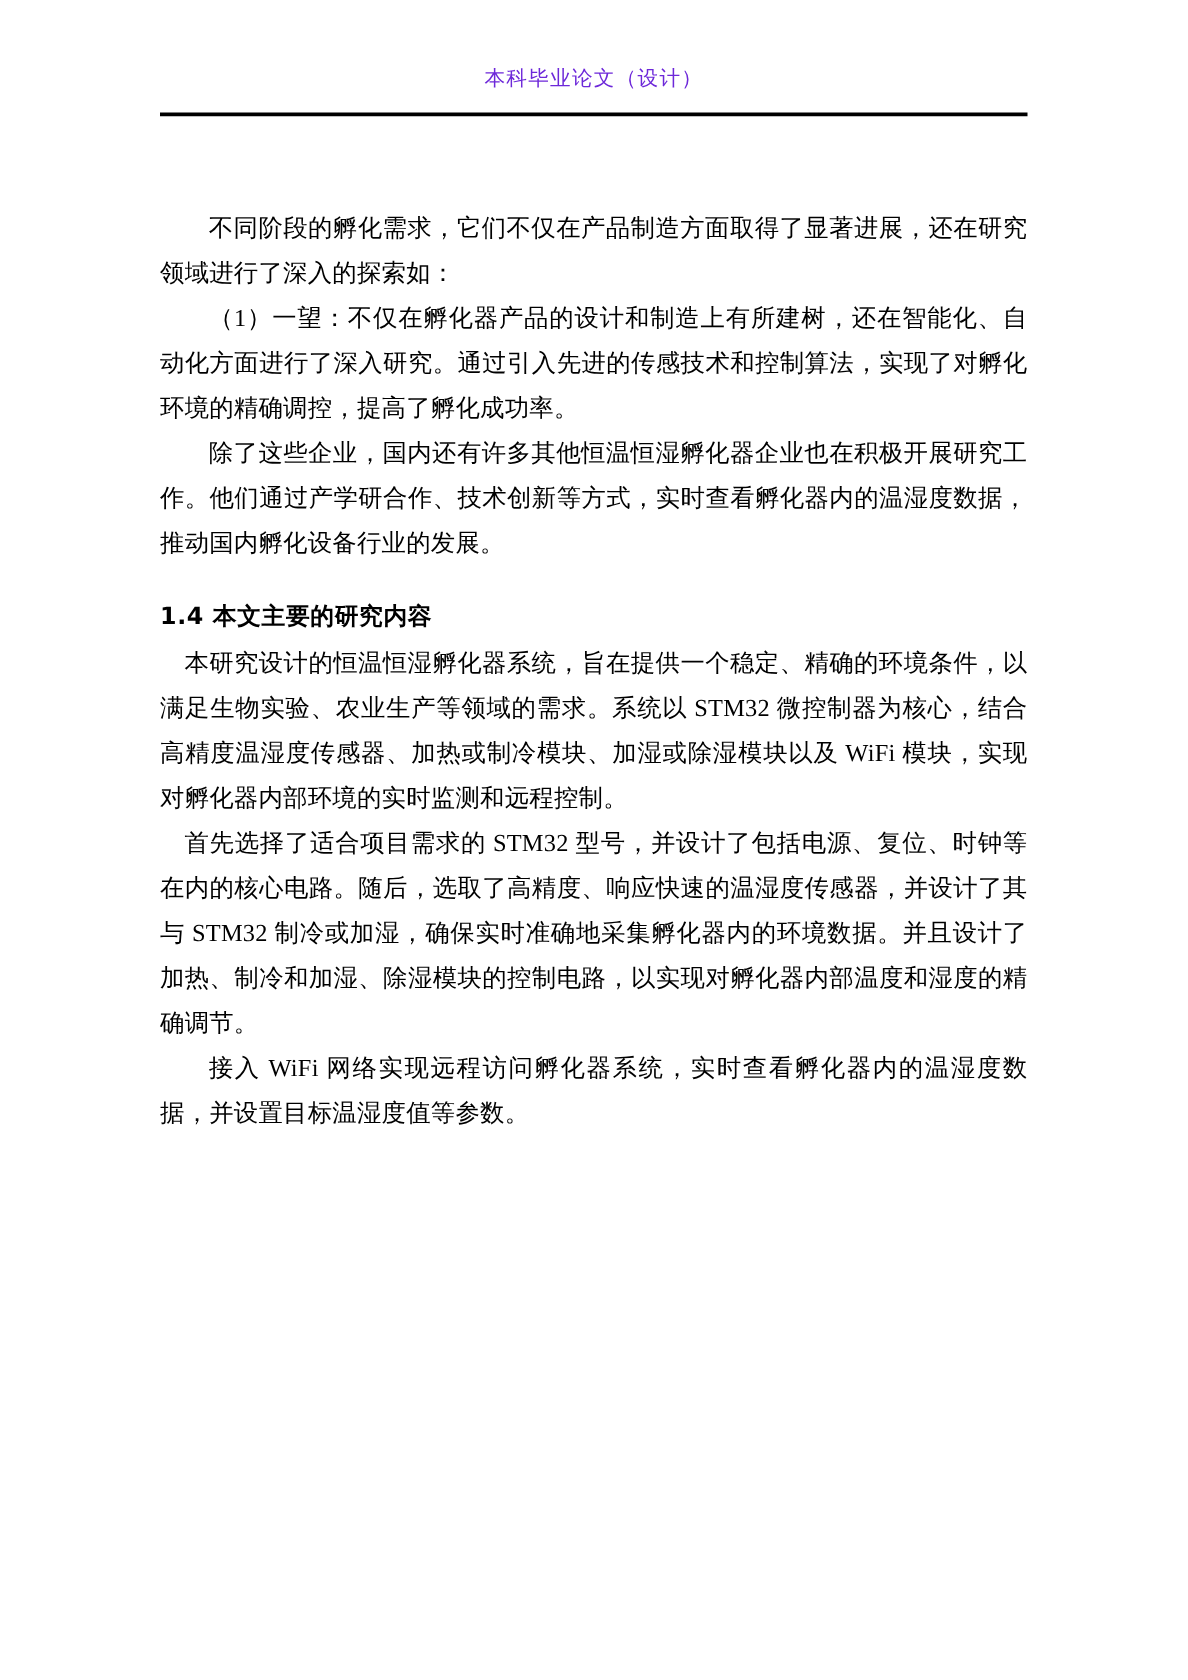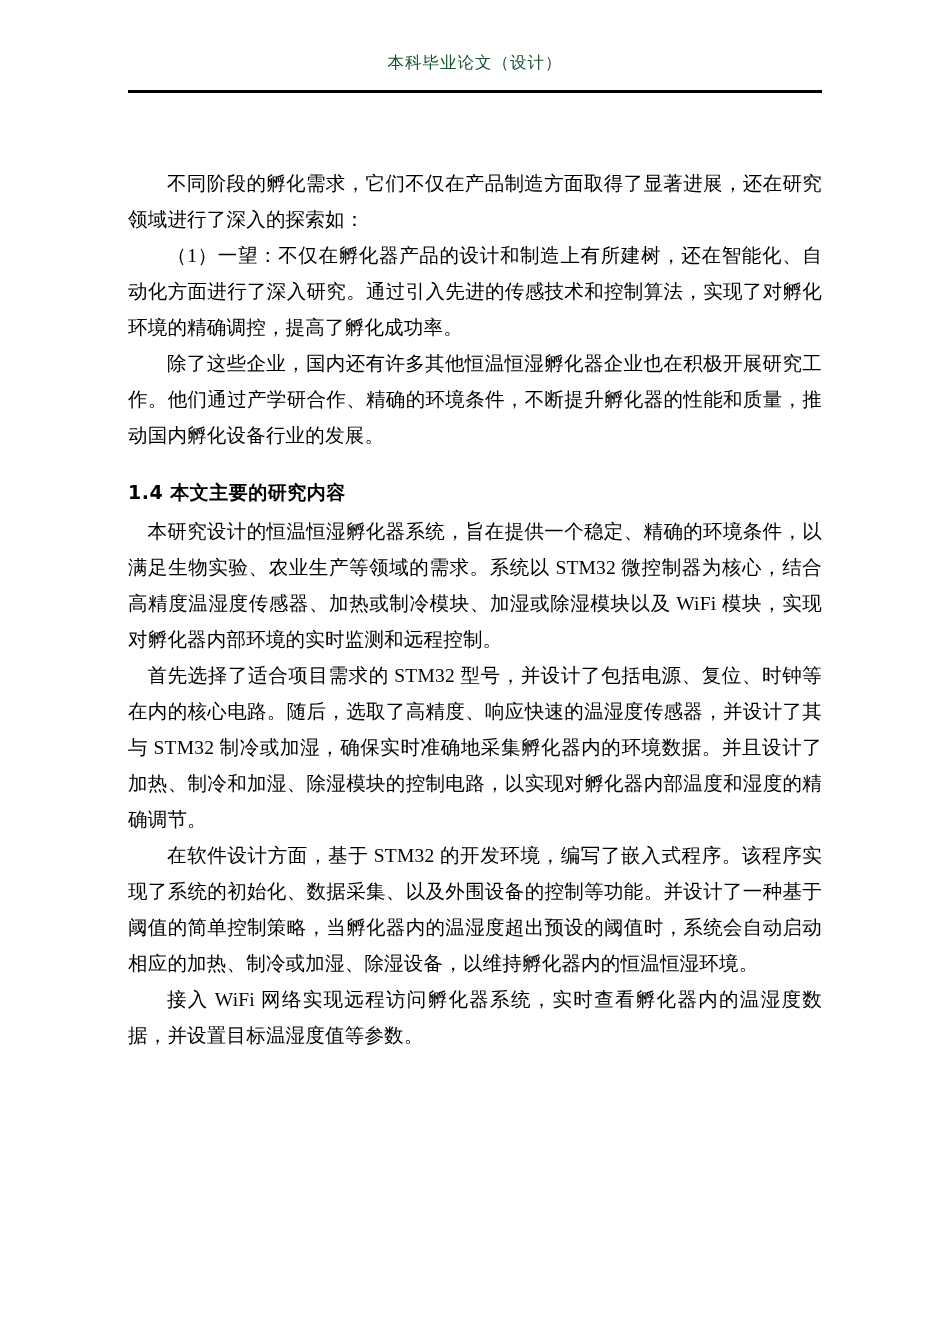--- a/index.html
+++ b/index.html
@@ -19,21 +19,21 @@
   }
   .header {
     position: absolute;
     top: 52px;
     left: 128px;
     width: 694px;
     text-align: center;
     font-family: "DejaVu Serif", "Liberation Serif", serif;
     font-size: 16.5px;
     letter-spacing: 1px;
-    color: #14532d;
+    color: #6d28d9;
   }
   .header-rule {
     position: absolute;
     top: 90px;
     left: 128px;
     width: 694px;
     height: 3px;
     background: #000000;
   }
   .content {
@@ -80,26 +80,25 @@
 <div class="page">
 
   <div class="header">本科毕业论文（设计）</div>
   <div class="header-rule"></div>
 
   <div class="content">
 
     <div class="blk">
       <p class="para">不同阶段的孵化需求，它们不仅在产品制造方面取得了显著进展，还在研究领域进行了深入的探索如：</p>
       <p class="para">（1）一望：不仅在孵化器产品的设计和制造上有所建树，还在智能化、自动化方面进行了深入研究。通过引入先进的传感技术和控制算法，实现了对孵化环境的精确调控，提高了孵化成功率。</p>
-      <p class="para">除了这些企业，国内还有许多其他恒温恒湿孵化器企业也在积极开展研究工作。他们通过产学研合作、精确的环境条件，不断提升孵化器的性能和质量，推动国内孵化设备行业的发展。</p>
+      <p class="para">除了这些企业，国内还有许多其他恒温恒湿孵化器企业也在积极开展研究工作。他们通过产学研合作、技术创新等方式，实时查看孵化器内的温湿度数据，推动国内孵化设备行业的发展。</p>
     </div>
 
     <div class="blk">
       <h2 class="sec-head-major">1.4 本文主要的研究内容</h2>
       <p class="para para-noindent">本研究设计的恒温恒湿孵化器系统，旨在提供一个稳定、精确的环境条件，以满足生物实验、农业生产等领域的需求。系统以 STM32 微控制器为核心，结合高精度温湿度传感器、加热或制冷模块、加湿或除湿模块以及 WiFi 模块，实现对孵化器内部环境的实时监测和远程控制。</p>
       <p class="para para-noindent">首先选择了适合项目需求的 STM32 型号，并设计了包括电源、复位、时钟等在内的核心电路。随后，选取了高精度、响应快速的温湿度传感器，并设计了其与 STM32 制冷或加湿，确保实时准确地采集孵化器内的环境数据。并且设计了加热、制冷和加湿、除湿模块的控制电路，以实现对孵化器内部温度和湿度的精确调节。</p>
-      <p class="para">在软件设计方面，基于 STM32 的开发环境，编写了嵌入式程序。该程序实现了系统的初始化、数据采集、以及外围设备的控制等功能。并设计了一种基于阈值的简单控制策略，当孵化器内的温湿度超出预设的阈值时，系统会自动启动相应的加热、制冷或加湿、除湿设备，以维持孵化器内的恒温恒湿环境。</p>
       <p class="para">接入 WiFi 网络实现远程访问孵化器系统，实时查看孵化器内的温湿度数据，并设置目标温湿度值等参数。</p>
     </div>
 
   </div>
 
 </div>
 
 </body></html>

